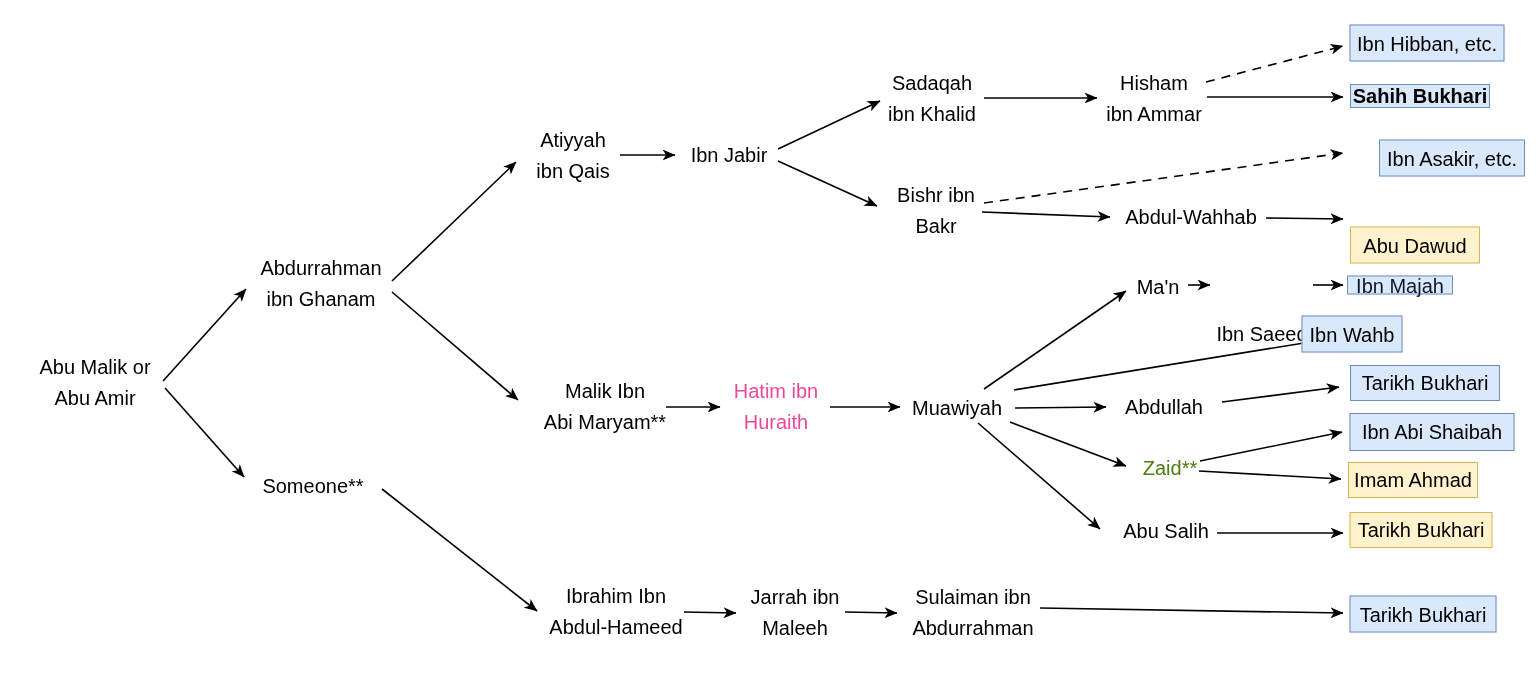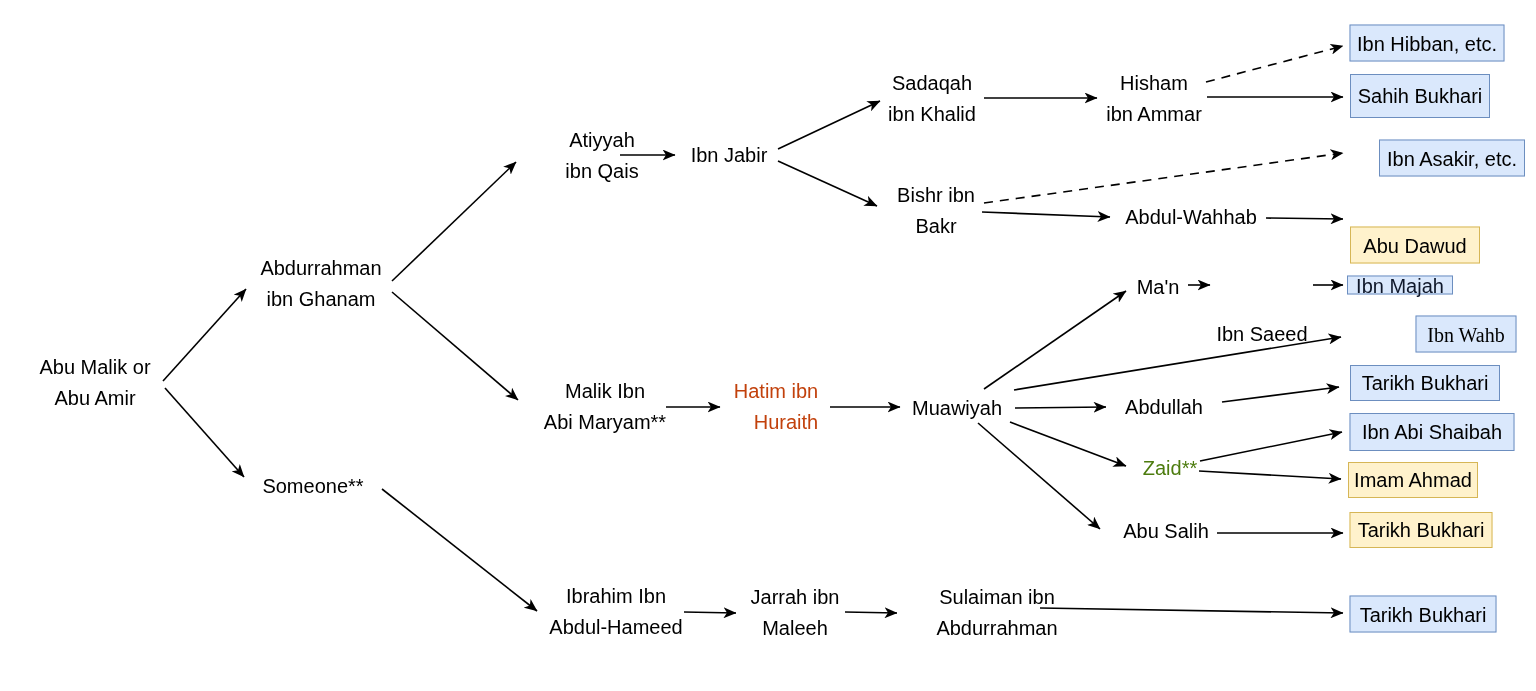--- a/index.html
+++ b/index.html
@@ -76,51 +76,51 @@
         <line x1="845" y1="612" x2="897" y2="613" class="edge" marker-end="url(#arrow)"></line>
         <line x1="1040" y1="608" x2="1343" y2="613" class="edge" marker-end="url(#arrow)"></line>
       </g>
   </svg>
   <div>
       <div class="node" style="left: 95px; top: 383px; color: rgb(0, 0, 0);">Abu Malik or
 Abu Amir</div>
       <div class="node" style="left: 321px; top: 284px; color: rgb(0, 0, 0);">Abdurrahman
 ibn Ghanam</div>
       <div class="node" style="left: 313px; top: 486px; color: rgb(0, 0, 0);">Someone**</div>
-      <div class="node" style="left: 602px; top: 156px; color: rgb(0, 0, 0);">Atiyyah
+      <div class="node" style="left: 573px; top: 156px; color: rgb(0, 0, 0);">Atiyyah
 ibn Qais</div>
       <div class="node" style="left: 729px; top: 155px; color: rgb(0, 0, 0);">Ibn Jabir</div>
       <div class="node" style="left: 932px; top: 99px; color: rgb(0, 0, 0);">Sadaqah
 ibn Khalid</div>
       <div class="node" style="left: 936px; top: 211px; color: rgb(0, 0, 0);">Bishr ibn
 Bakr</div>
       <div class="node" style="left: 1154px; top: 99px; color: rgb(0, 0, 0);">Hisham
 ibn Ammar</div>
       <div class="node" style="left: 1191px; top: 217px; color: rgb(0, 0, 0);">Abdul-Wahhab</div>
       <div class="node" style="left: 605px; top: 407px; color: rgb(0, 0, 0);">Malik Ibn
 Abi Maryam**</div>
-      <div class="node" style="left: 776px; top: 407px; color: #c2410c; text-align: right;">Hatim ibn
+      <div class="node" style="left: 776px; top: 407px; color: #ec4899;">Hatim ibn
 Huraith</div>
       <div class="node" style="left: 957px; top: 408px; color: rgb(0, 0, 0);">Muawiyah</div>
       <div class="node" style="left: 1158px; top: 287px; color: rgb(0, 0, 0);">Ma'n</div>
       <div class="node" style="left: 1262px; top: 286px; color: rgb(0, 0, 0); margin-top: 48px;">Ibn Saeed</div>
       <div class="node" style="left: 1164px; top: 407px; color: rgb(0, 0, 0);">Abdullah</div>
       <div class="node" style="left: 1170px; top: 468px; color: #4d7c0f;">Zaid**</div>
       <div class="node" style="left: 1166px; top: 531px; color: rgb(0, 0, 0);">Abu Salih</div>
       <div class="node" style="left: 616px; top: 612px; color: rgb(0, 0, 0);">Ibrahim Ibn
 Abdul-Hameed</div>
       <div class="node" style="left: 795px; top: 613px; color: rgb(0, 0, 0);">Jarrah ibn
 Maleeh</div>
-      <div class="node" style="left: 973px; top: 613px; color: rgb(0, 0, 0); margin-left: 24px;">Sulaiman ibn
+      <div class="node" style="left: 973px; top: 613px; color: rgb(0, 0, 0);">Sulaiman ibn
 Abdurrahman</div>
       <div class="node box box-blue" style="left: 1427px; top: 43px; width: 155px; height: 37px; color: rgb(0, 0, 0);">Ibn Hibban, etc.</div>
-      <div class="node box box-blue" style="left: 1420px; top: 96px; width: 140px; height: 44px; color: rgb(0, 0, 0);">Sahih Bukhari</div>
+      <div class="node box box-blue" style="left: 1420px; top: 96px; width: 140px; height: 24px; color: rgb(0, 0, 0); font-weight: bold;">Sahih Bukhari</div>
       <div class="node box box-blue" style="left: 1423px; top: 158px; width: 146px; height: 37px; color: rgb(0, 0, 0); margin-left: 29px;">Ibn Asakir, etc.</div>
       <div class="node box box-yellow" style="left: 1415px; top: 217px; width: 130px; height: 37px; color: rgb(0, 0, 0); margin-top: 28px;">Abu Dawud</div>
       <div class="node box box-blue" style="left: 1400px; top: 285px; width: 106px; height: 19px; color: #0f172a;">Ibn Majah</div>
-      <div class="node box box-blue" style="left: 1466px; top: 334px; width: 101px; height: 37px; color: rgb(0, 0, 0); font-family: Liberation Serif, serif;">Ibn Wahb</div>
+      <div class="node box box-blue" style="left: 1352px; top: 334px; width: 101px; height: 37px; color: rgb(0, 0, 0);">Ibn Wahb</div>
       <div class="node box box-blue" style="left: 1425px; top: 383px; width: 150px; height: 36px; color: rgb(0, 0, 0);">Tarikh Bukhari</div>
       <div class="node box box-blue" style="left: 1432px; top: 432px; width: 165px; height: 38px; color: rgb(0, 0, 0);">Ibn Abi Shaibah</div>
       <div class="node box box-yellow" style="left: 1413px; top: 480px; width: 130px; height: 36px; color: rgb(0, 0, 0);">Imam Ahmad</div>
       <div class="node box box-yellow" style="left: 1421px; top: 530px; width: 143px; height: 36px; color: rgb(0, 0, 0);">Tarikh Bukhari</div>
       <div class="node box box-blue" style="left: 1423px; top: 614px; width: 147px; height: 37px; color: rgb(0, 0, 0);">Tarikh Bukhari</div>
     </div>
 </div>
 
 </body></html>

